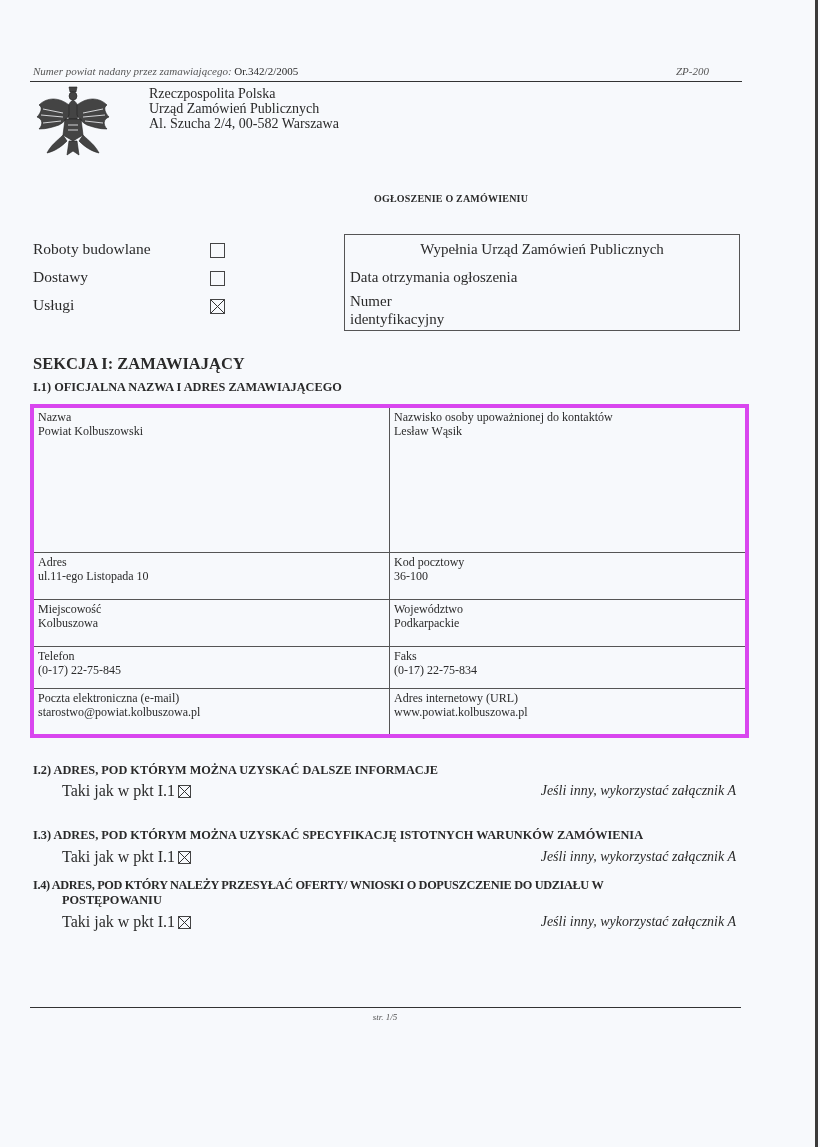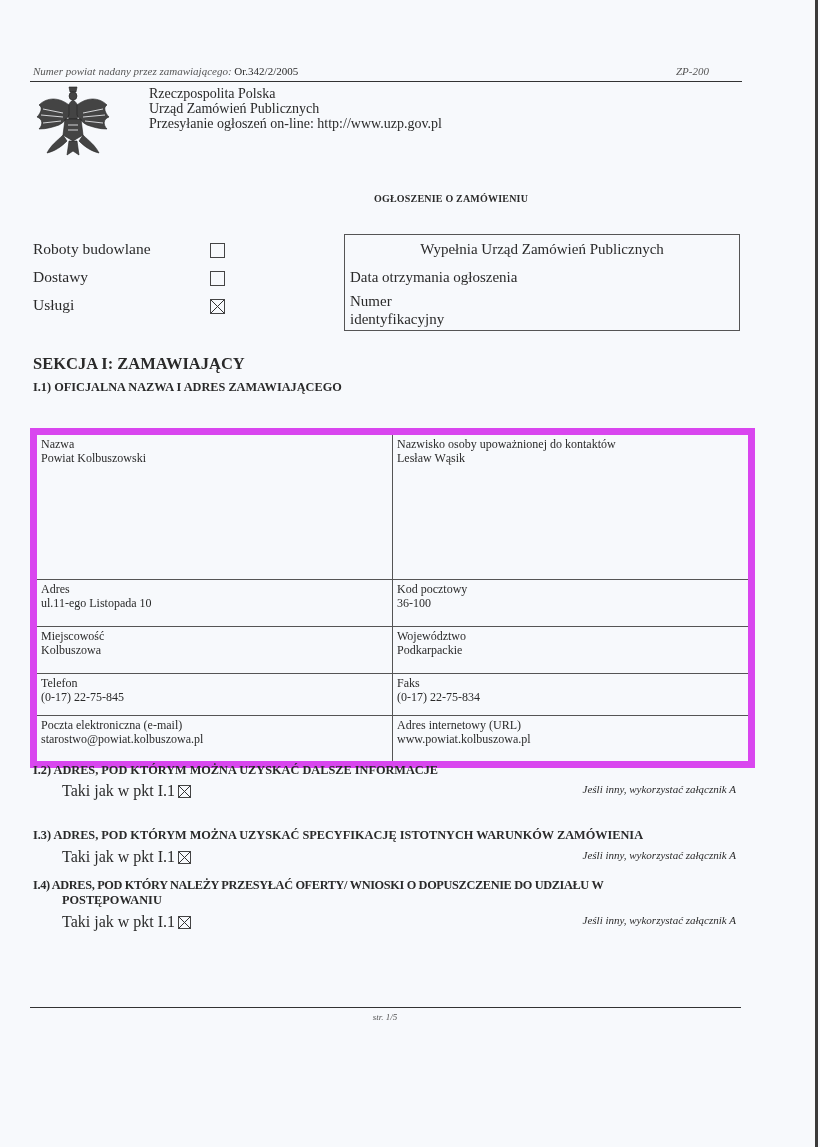--- a/index.html
+++ b/index.html
@@ -22,31 +22,31 @@
   .types { left: 33px; top: 240px; font-size: 15.5px; }
   .type-row { position: absolute; left: 0; height: 20px; white-space: nowrap; }
   .type-row .lbl { position: absolute; left: 0; top: 0; }
   .cb { position: absolute; left: 177px; top: 3px; width: 13px; height: 13px; border: 1px solid #444; background: transparent; }
   .cb svg { position: absolute; left: 0; top: 0; }
   .office-box { left: 344px; top: 234px; width: 394px; height: 95px; border: 1px solid #555; font-size: 15px; }
   .office-box .ttl { position: absolute; left: 0; width: 100%; top: 6px; text-align: center; }
   .office-box .row { position: absolute; left: 5px; }
   .sec-title { left: 33px; top: 354px; font-size: 16.5px; font-weight: bold; }
   .sub-title { font-size: 12.3px; font-weight: bold; position: absolute; white-space: nowrap; }
-  .grid { position: absolute; left: 30px; top: 428px; width: 711px; border: 7px solid #d946ef; }
+  .grid { position: absolute; left: 30px; top: 404px; width: 711px; border: 4px solid #d946ef; }
   .grid table { border-collapse: collapse; width: 100%; }
   .grid td { border: 1px solid #555; vertical-align: top; padding: 2px 4px; font-size: 12px; line-height: 14px; width: 50%; }
   .grid tr:first-child td { border-top: none; }
   .grid tr:last-child td { border-bottom: none; }
   .grid td:first-child { border-left: none; }
   .grid td:last-child { border-right: none; }
   .same-row { position: absolute; left: 62px; font-size: 16px; white-space: nowrap; }
   .same-row .cb-inline { display: inline-block; width: 11px; height: 11px; border: 1px solid #444; vertical-align: -2px; margin-left: 3px; position: relative; }
   .same-row .cb-inline svg { position: absolute; left: 0; top: 0; }
-  .annex { position: absolute; right: 84px; font-size: 11px; font-style: italic; white-space: nowrap; }
+  .annex { position: absolute; right: 84px; font-size: 14px; font-style: italic; white-space: nowrap; }
   .footer-line { position: absolute; left: 30px; top: 1007px; width: 711px; height: 1px; background: #333; }
   .page-no { position: absolute; left: 0; width: 770px; top: 1012px; text-align: center; font-size: 9px; font-style: italic; color: #555; }
 </style>
 </head>
 <body>
 
 <div class="right-edge"></div>
 
 <div class="abs case-no">
   <i>Numer powiat nadany przez zamawiającego:</i>
@@ -72,21 +72,21 @@
       <path d="M10 26 L30 30 M8 32 L30 34 M10 40 L28 38"></path>
       <path d="M70 26 L50 30 M72 32 L50 34 M70 40 L52 38"></path>
       <path d="M35 42 L45 42 M35 47 L45 47"></path>
     </g>
   </svg>
 </div>
 
 <div class="abs office">
   <div>Rzeczpospolita Polska</div>
   <div>Urząd Zamówień Publicznych</div>
-  <div>Przesyłanie ogłoszeń on-line: http://www.uzp.gov.pl</div>
+  <div>Al. Szucha 2/4, 00-582 Warszawa</div>
 </div>
 
 <div class="abs doc-title">OGŁOSZENIE O ZAMÓWIENIU</div>
 
 <div class="abs types">
   <div class="type-row" style="top:0">
     <span class="lbl">Roboty budowlane</span>
     <span class="cb"></span>
   </div>
   <div class="type-row" style="top:28px">

